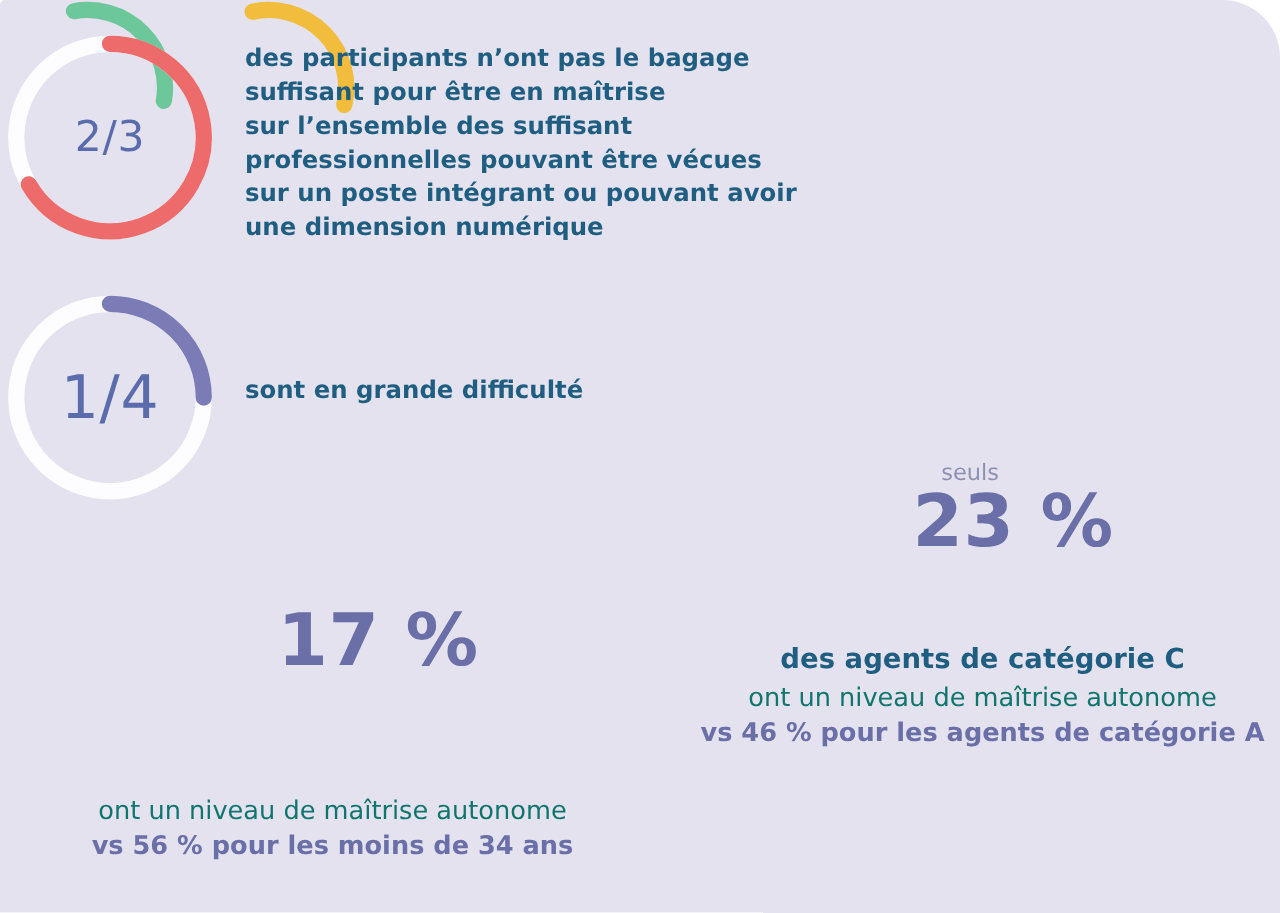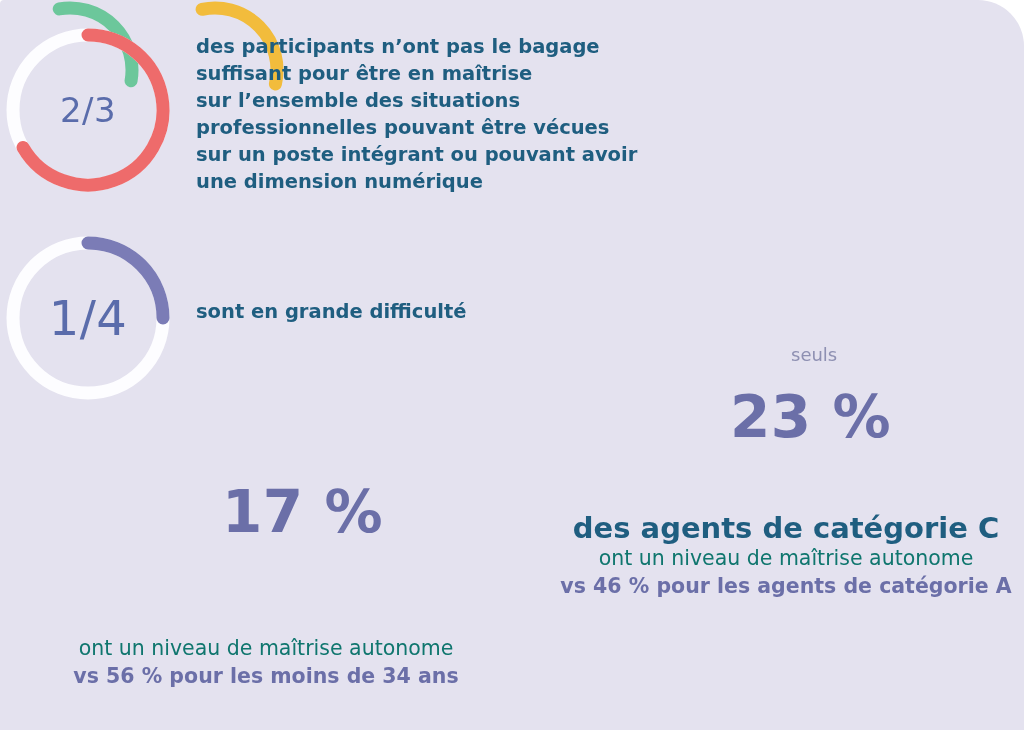--- a/index.html
+++ b/index.html
@@ -85,31 +85,31 @@
   #pct-seventeen { left: 222px; top: 478px; }
   #pct-twentythree { left: 730px; top: 383px; }
 
   .small-prefix {
     position: absolute;
     color: #8e90b2;
     font-size: 18px;
     font-weight: 400;
     white-space: nowrap;
   }
-  #prefix-seuls { left: 753px; top: 344px; margin-left: 38px; }
+  #prefix-seuls { left: 753px; top: 368px; }
 
   
   .caption {
     position: absolute;
     text-align: center;
     white-space: nowrap;
   }
   .caption-head {
     color: #1f5e80;
-    font-size: 29px;
+    font-size: 22px;
     font-weight: 700;
     line-height: 32px;
   }
   .caption-mid {
     color: #0f766e;
     font-size: 20.5px;
     font-weight: 500;
     line-height: 28px;
   }
   .caption-sub {
@@ -131,21 +131,21 @@
   <svg class="donut" id="donut-two-thirds" viewBox="0 0 168 168">
     <circle cx="84" cy="84" r="75" fill="none" stroke="#fdfdff" stroke-width="13" stroke-linecap="round"></circle>
 
     <path d="M 84.00 9.00 A 75 75 0 1 1 19.05 121.50" fill="none" stroke="#ee6b6b" stroke-width="13" stroke-linecap="round"></path>
   </svg>
   <div class="donut-label" id="label-two-thirds">2/3</div>
 
   <div class="para" id="para-two-thirds">
     <div>des participants n’ont pas le bagage</div>
     <div>suffisant pour être en maîtrise</div>
-    <div>sur l’ensemble des situations</div>
+    <div>sur l’ensemble des suffisant</div>
     <div>professionnelles pouvant être vécues</div>
     <div>sur un poste intégrant ou pouvant avoir</div>
     <div>une dimension numérique</div>
   </div>
 
   
   <svg class="donut" id="donut-one-quarter" viewBox="0 0 168 168">
     <circle cx="84" cy="84" r="75" fill="none" stroke="#fdfdff" stroke-width="13" stroke-linecap="round"></circle>
 
     <path d="M 84.00 9.00 A 75 75 0 0 1 159.00 84.00" fill="none" stroke="#7b7cb6" stroke-width="13" stroke-linecap="round"></path>

